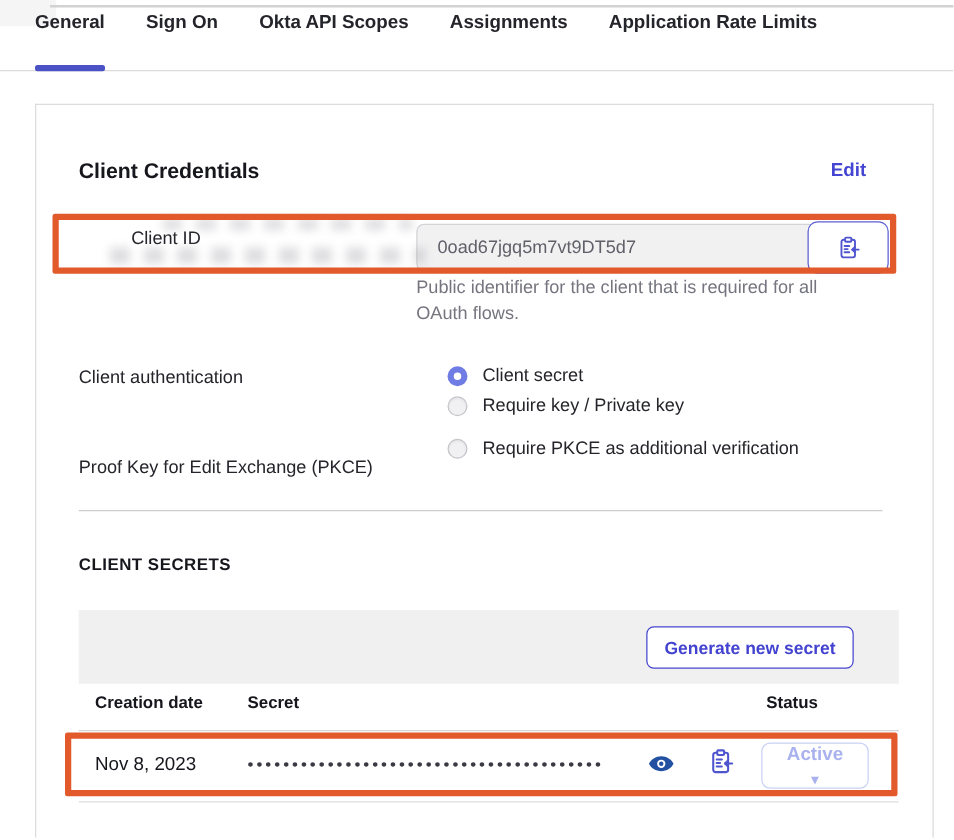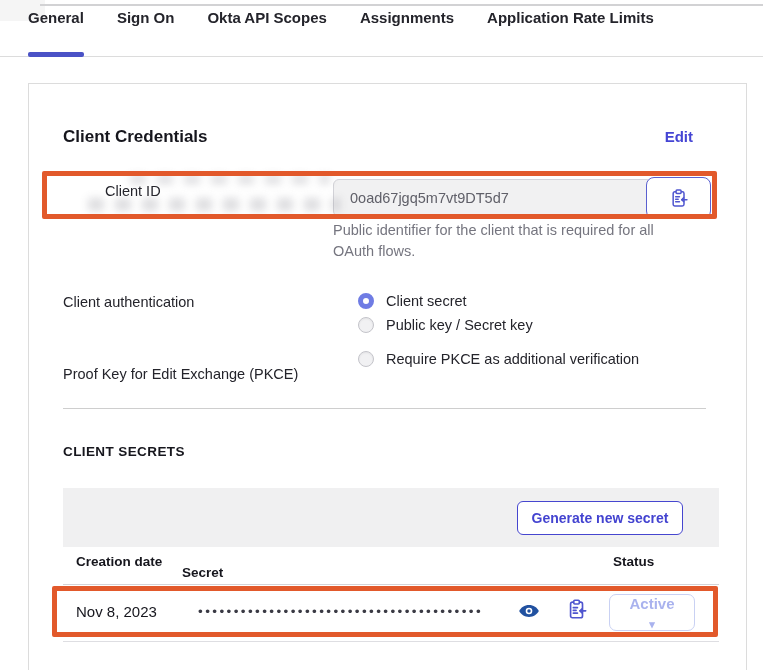--- a/index.html
+++ b/index.html
@@ -45,21 +45,21 @@
 
   .secrets-title{position:absolute;left:34px;top:360px;font-size:13.5px;font-weight:700;letter-spacing:.4px;color:#16161d;}
 
   .toolbar{position:absolute;left:34px;top:404px;width:656px;height:59px;background:#f0f0f1;}
   .generate-btn{position:absolute;right:36px;top:13px;width:166px;height:34px;box-sizing:border-box;
         background:#fff;border:1px solid #4646cf;border-radius:6px;color:#4343d0;font-size:14px;font-weight:700;
         display:flex;align-items:center;justify-content:center;cursor:pointer;}
 
   .thead{position:absolute;left:34px;top:463px;width:656px;height:37px;border-bottom:1px solid #d4d4d8;}
   .th{position:absolute;top:7px;font-size:13.5px;font-weight:700;color:#16161d;}
-  .th-date{left:13px;} .th-secret{left:119px;margin-top:11px;} .th-status{left:550px;}
+  .th-date{left:13px;} .th-secret{left:135px;} .th-status{left:550px;}
 
   .trow{position:absolute;left:34px;top:500px;width:656px;height:57px;border-bottom:1px solid #dedee2;}
   .td-date{position:absolute;left:13px;top:19px;font-size:15px;color:#16161d;}
   .td-secret{position:absolute;left:135px;top:20px;font-size:13.5px;letter-spacing:2.4px;color:#3a3a44;white-space:nowrap;}
   .eye-btn{position:absolute;left:455px;top:16px;width:22px;height:22px;cursor:pointer;}
   .row-copy-btn{position:absolute;left:503px;top:14px;width:24px;height:24px;cursor:pointer;}
   .status-btn{position:absolute;right:24px;top:10px;width:86px;height:37px;box-sizing:border-box;background:#fff;
         border:1px solid #c9d1f3;border-radius:7px;display:flex;align-items:center;justify-content:center;gap:7px;
         color:#a9b2ee;font-size:15px;font-weight:700;cursor:pointer;flex-direction:column;}
   .caret-down{font-size:11px;line-height:1;color:#a9b2ee;}
@@ -119,21 +119,21 @@
     <div class="help-text">Public identifier for the client that is required for all OAuth flows.</div>
 
     <div class="field-label lbl-auth">Client authentication</div>
 
     <div class="radio-row" style="top:207px">
       <span class="radio selected"></span>
       <span class="radio-label">Client secret</span>
     </div>
     <div class="radio-row" style="top:231px">
       <span class="radio unselected"></span>
-      <span class="radio-label">Public key / Secret key</span>
+      <span class="radio-label">Require key / Private key</span>
     </div>
 
     <div class="field-label lbl-pkce">Proof Key for Edit Exchange (PKCE)</div>
     <div class="radio-row" style="top:265px">
       <span class="radio unselected"></span>
       <span class="radio-label">Require PKCE as additional verification</span>
     </div>
 
     <div class="divider"></div>
 

